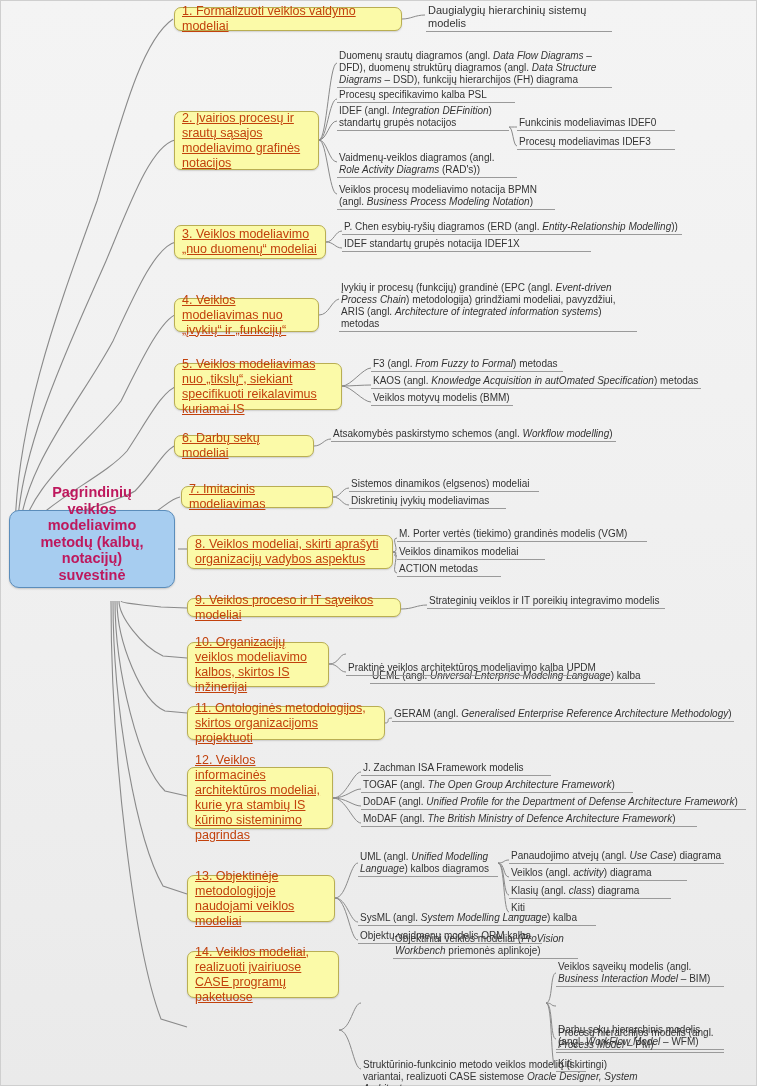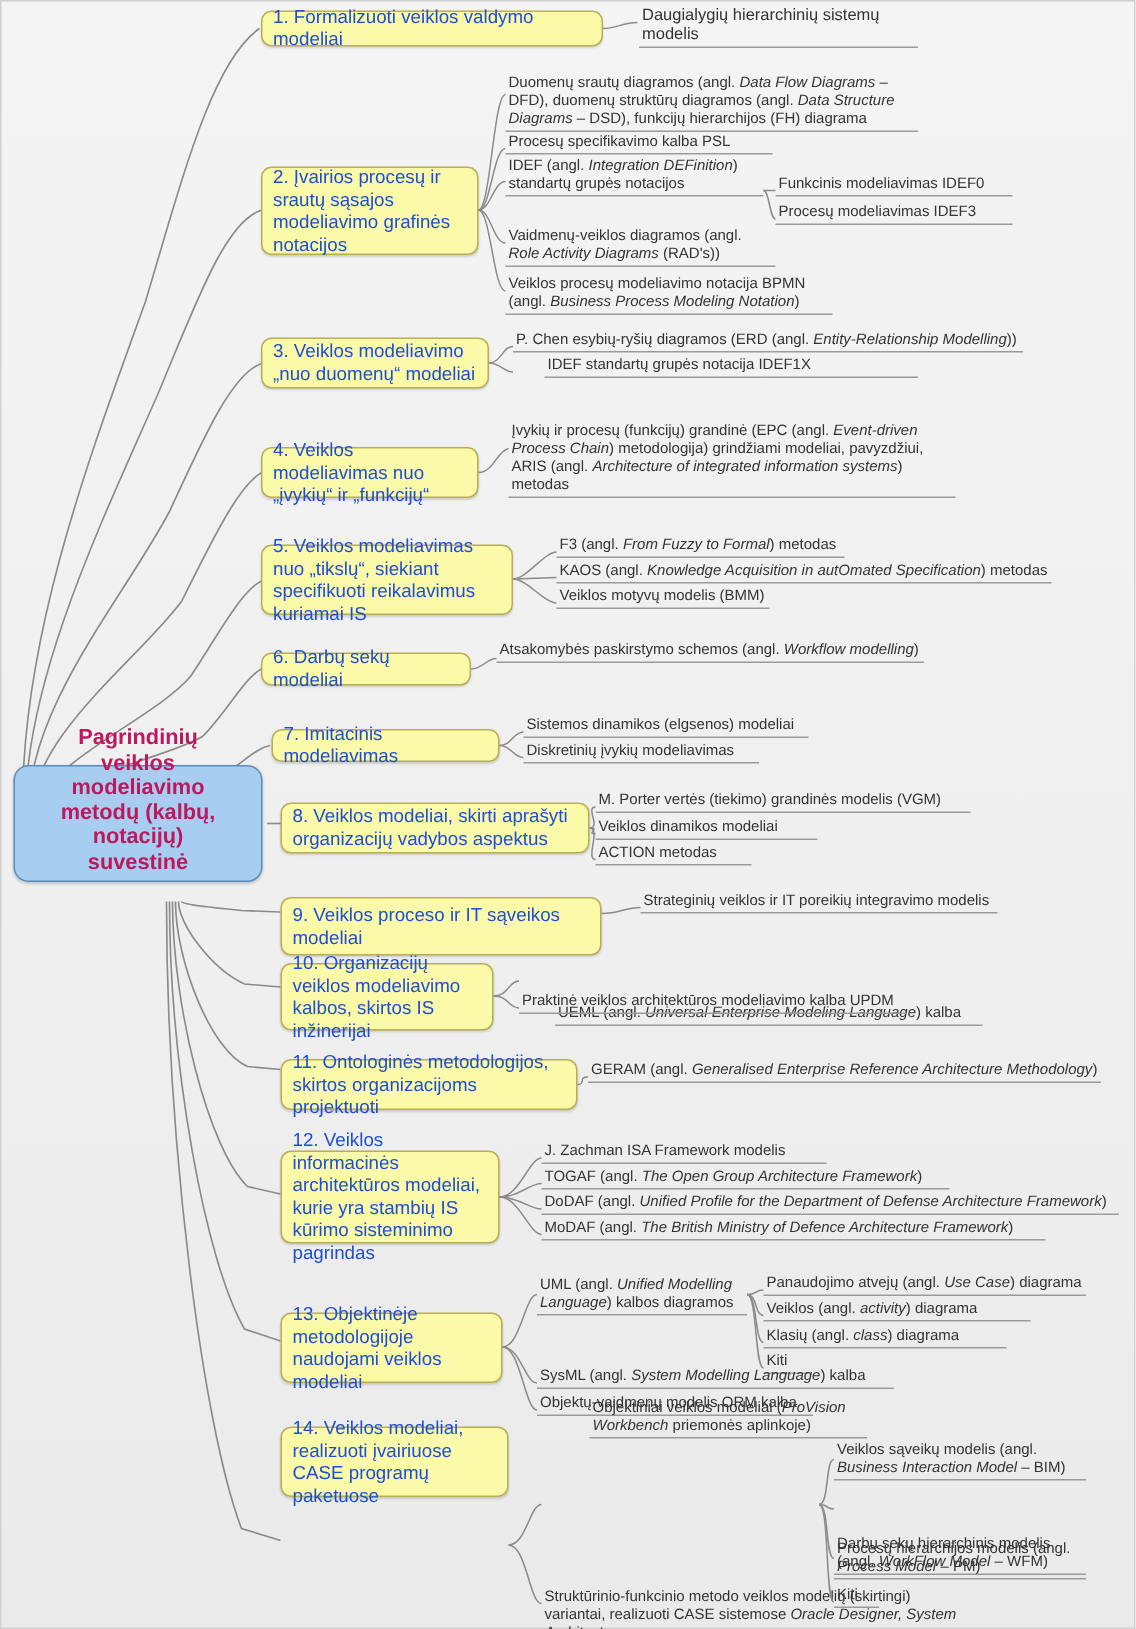--- a/index.html
+++ b/index.html
@@ -35,26 +35,26 @@
     box-shadow:0 1px 2px rgba(0,0,0,0.18);
   }
 
   
   .node{
     position:absolute;
     box-sizing:border-box;
     background:#fbfaa8;
     border:1px solid #b9ae53;
     border-radius:7px;
-    color:#1d4ed8;
+    color:#c2410c;
     font-size:12.5px;
     line-height:15px;
     padding:4px 7px;
     box-shadow:0 1px 1.5px rgba(0,0,0,0.15);
-    display:flex;align-items:center;
+    display:flex;align-items:center;text-decoration:underline;
   }
   .node span{display:block;}
 
   
   .leaf{
     position:absolute;
     box-sizing:border-box;
     color:#333;
     font-size:10.5px;
     line-height:12.5px;
@@ -110,21 +110,21 @@
   <div class="leaf s10" style="left:336px;top:104px;width:172px;">IDEF (angl. <i>Integration DEFinition</i>) standartų grupės notacijos</div>
   <div class="leaf s10" style="left:516px;top:116px;width:158px;">Funkcinis modeliavimas IDEF0</div>
   <div class="leaf s10" style="left:516px;top:135px;width:158px;">Procesų modeliavimas IDEF3</div>
   <div class="leaf s10" style="left:336px;top:151px;width:180px;">Vaidmenų-veiklos diagramos (angl. <i>Role Activity Diagrams</i> (RAD's))</div>
   <div class="leaf s10" style="left:336px;top:183px;width:218px;">Veiklos procesų modeliavimo notacija BPMN (angl. <i>Business Process Modeling Notation</i>)</div>
 
   <div class="node" style="left:173px;top:224px;width:152px;height:34px;">
     <span>3. Veiklos modeliavimo „nuo duomenų“ modeliai</span>
   </div>
   <div class="leaf s10" style="left:341px;top:220px;width:340px;">P. Chen esybių-ryšių diagramos (ERD (angl. <i>Entity-Relationship Modelling</i>))</div>
-  <div class="leaf s10" style="left:341px;top:237px;width:249px;margin-left:21px;">IDEF standartų grupės notacija IDEF1X</div>
+  <div class="leaf s10" style="left:341px;top:237px;width:249px;">IDEF standartų grupės notacija IDEF1X</div>
 
   <div class="node" style="left:173px;top:297px;width:145px;height:34px;">
     <span>4. Veiklos modeliavimas nuo „įvykių“ ir „funkcijų“</span>
   </div>
   <div class="leaf s10" style="left:338px;top:281px;width:298px;">Įvykių ir procesų (funkcijų) grandinė (EPC (angl. <i>Event-driven Process Chain</i>) metodologija) grindžiami modeliai, pavyzdžiui, ARIS (angl. <i>Architecture of integrated information systems</i>) metodas</div>
 
   <div class="node" style="left:173px;top:362px;width:168px;height:47px;">
     <span>5. Veiklos modeliavimas nuo „tikslų“, siekiant specifikuoti reikalavimus kuriamai IS</span>
   </div>
   <div class="leaf s10" style="left:370px;top:357px;width:192px;">F3 (angl. <i>From Fuzzy to Formal</i>) metodas</div>
@@ -142,21 +142,21 @@
   <div class="leaf s10" style="left:348px;top:477px;width:190px;">Sistemos dinamikos (elgsenos) modeliai</div>
   <div class="leaf s10" style="left:348px;top:494px;width:157px;">Diskretinių įvykių modeliavimas</div>
 
   <div class="node" style="left:186px;top:534px;width:206px;height:34px;">
     <span>8. Veiklos modeliai, skirti aprašyti organizacijų vadybos aspektus</span>
   </div>
   <div class="leaf s10" style="left:396px;top:527px;width:250px;">M. Porter vertės (tiekimo) grandinės modelis (VGM)</div>
   <div class="leaf s10" style="left:396px;top:545px;width:148px;">Veiklos dinamikos modeliai</div>
   <div class="leaf s10" style="left:396px;top:562px;width:104px;">ACTION metodas</div>
 
-  <div class="node" style="left:186px;top:597px;width:214px;height:39px;">
+  <div class="node" style="left:186px;top:597px;width:214px;height:19px;">
     <span>9. Veiklos proceso ir IT sąveikos modeliai</span>
   </div>
   <div class="leaf s10" style="left:426px;top:594px;width:238px;">Strateginių veiklos ir IT poreikių integravimo modelis</div>
 
   <div class="node" style="left:186px;top:641px;width:142px;height:45px;">
     <span>10. Organizacijų veiklos modeliavimo kalbos, skirtos IS inžinerijai</span>
   </div>
   <div class="leaf s10" style="left:345px;top:669px;width:285px;margin-left:24px;">UEML (angl. <i>Universal Enterprise Modeling Language</i>) kalba</div>
   <div class="leaf s10" style="left:345px;top:661px;width:258px;">Praktinė veiklos architektūros modeliavimo kalba UPDM</div>
 

